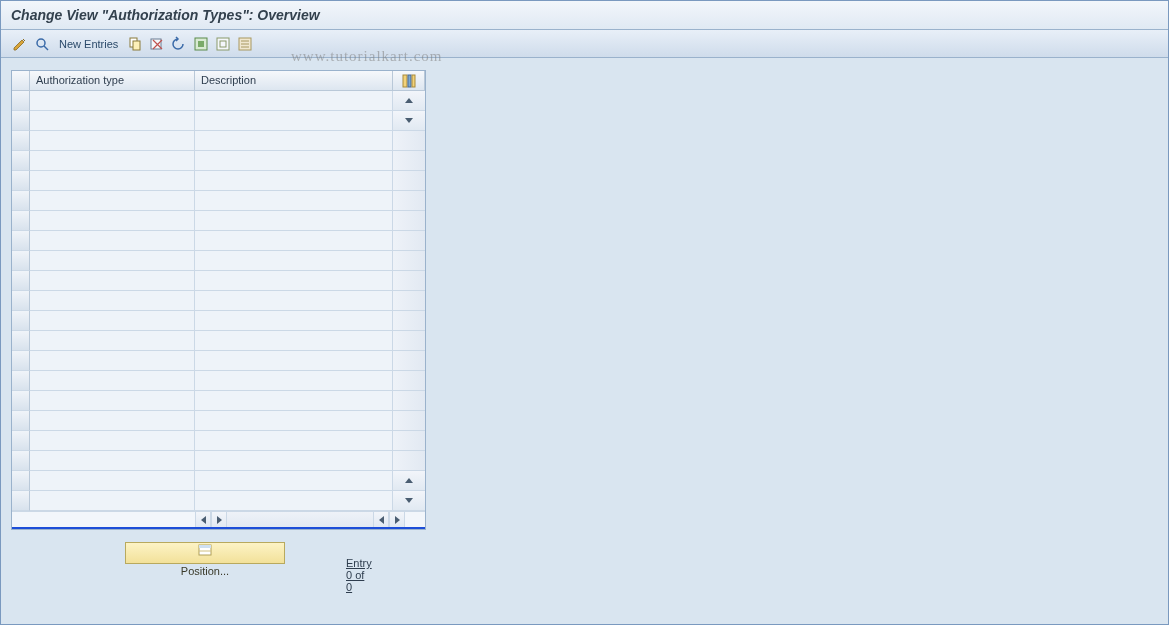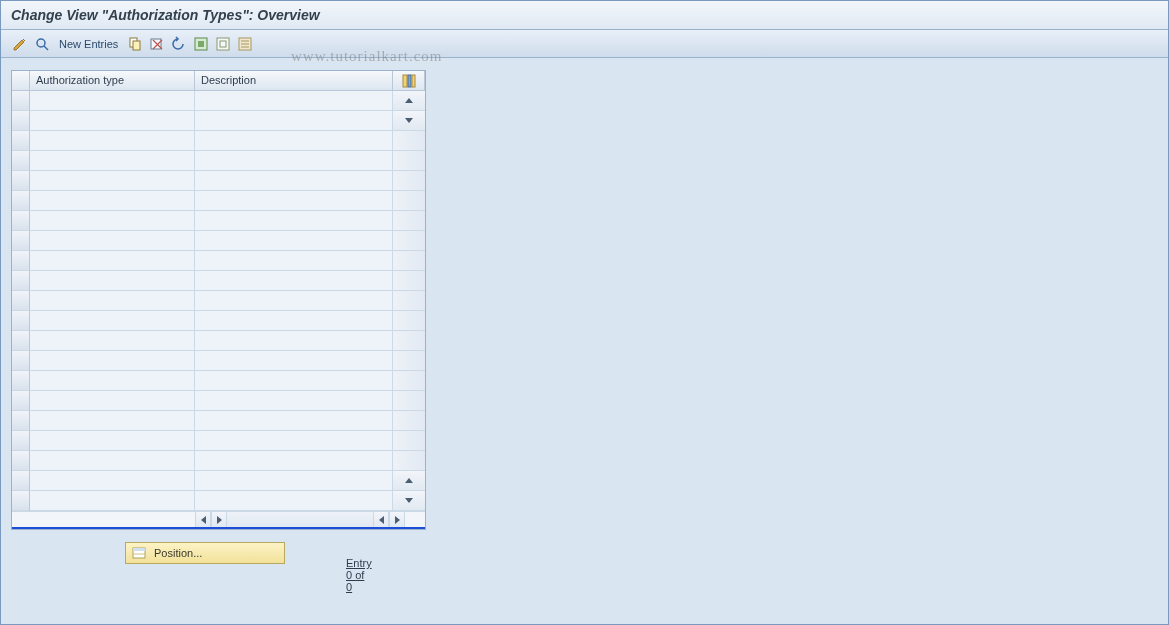--- a/index.html
+++ b/index.html
@@ -162,20 +162,21 @@
       width: 160px;
       height: 22px;
       background: linear-gradient(#fdf3c5, #f2e19a);
       border: 1px solid #b8a95e;
       display: flex;
       align-items: center;
       padding: 0 6px;
       gap: 8px;
       cursor: pointer;
       color: #3a3a2a;
+      flex-direction: column;
     }
     .position-btn .picon {
       width: 14px;
       height: 14px;
       display: inline-flex;
     }
     .entry-text {
       position: absolute;
       left: 336px;
       top: 4px;

